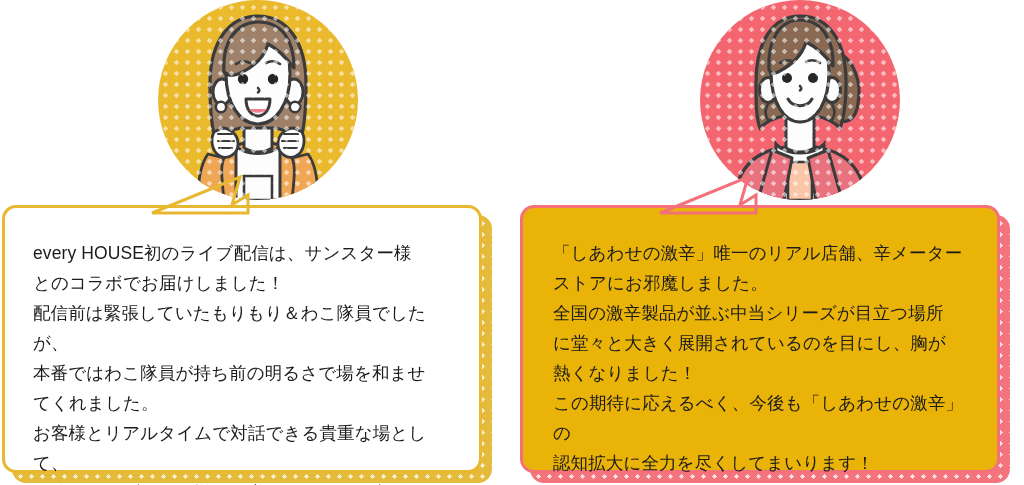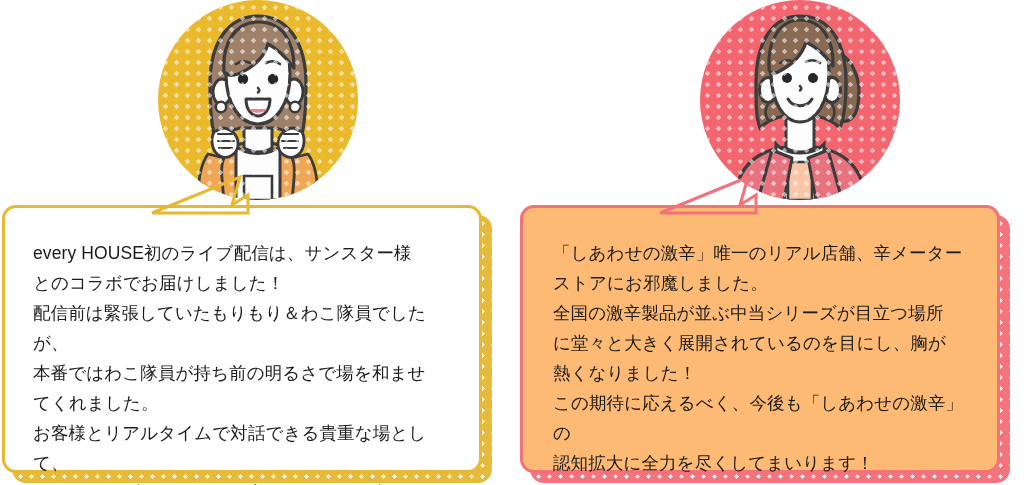--- a/index.html
+++ b/index.html
@@ -233,21 +233,21 @@
 
         <path d="M68 104 q-5 8 0 16" fill="none" stroke="#3b3b3b" stroke-width="2.6" stroke-linecap="round"></path>
         <path d="M132 104 q5 8 0 16" fill="none" stroke="#3b3b3b" stroke-width="2.6" stroke-linecap="round"></path>
       </svg>
       <div class="avatar-dots"></div>
     </div>
   </div>
 
   <div class="bubble-block">
     <div class="bubble-shadow" id="shadow-right" style="background: rgb(244, 116, 125);"></div>
-    <div class="bubble-body" id="body-right" style="border-color: rgb(244, 113, 122); background: #fdba74; text-decoration: underline;">
+    <div class="bubble-body" id="body-right" style="border-color: rgb(244, 113, 122); background: #eab308; text-decoration: underline;">
       <div class="bubble-text">「しあわせの激辛」唯一のリアル店舗、辛メーター
 ストアにお邪魔しました。
 全国の激辛製品が並ぶ中当シリーズが目立つ場所
 に堂々と大きく展開されているのを目にし、胸が
 熱くなりました！
 この期待に応えるべく、今後も「しあわせの激辛」の
 認知拡大に全力を尽くしてまいります！</div>
     </div>
     <svg class="bubble-tail" viewBox="0 0 130 40">
       <path id="tail-right" d="M0 38 L88 2 L80 30 L96 20 L96 38 Z" fill="none" stroke="#f4717a" stroke-width="3"></path>

